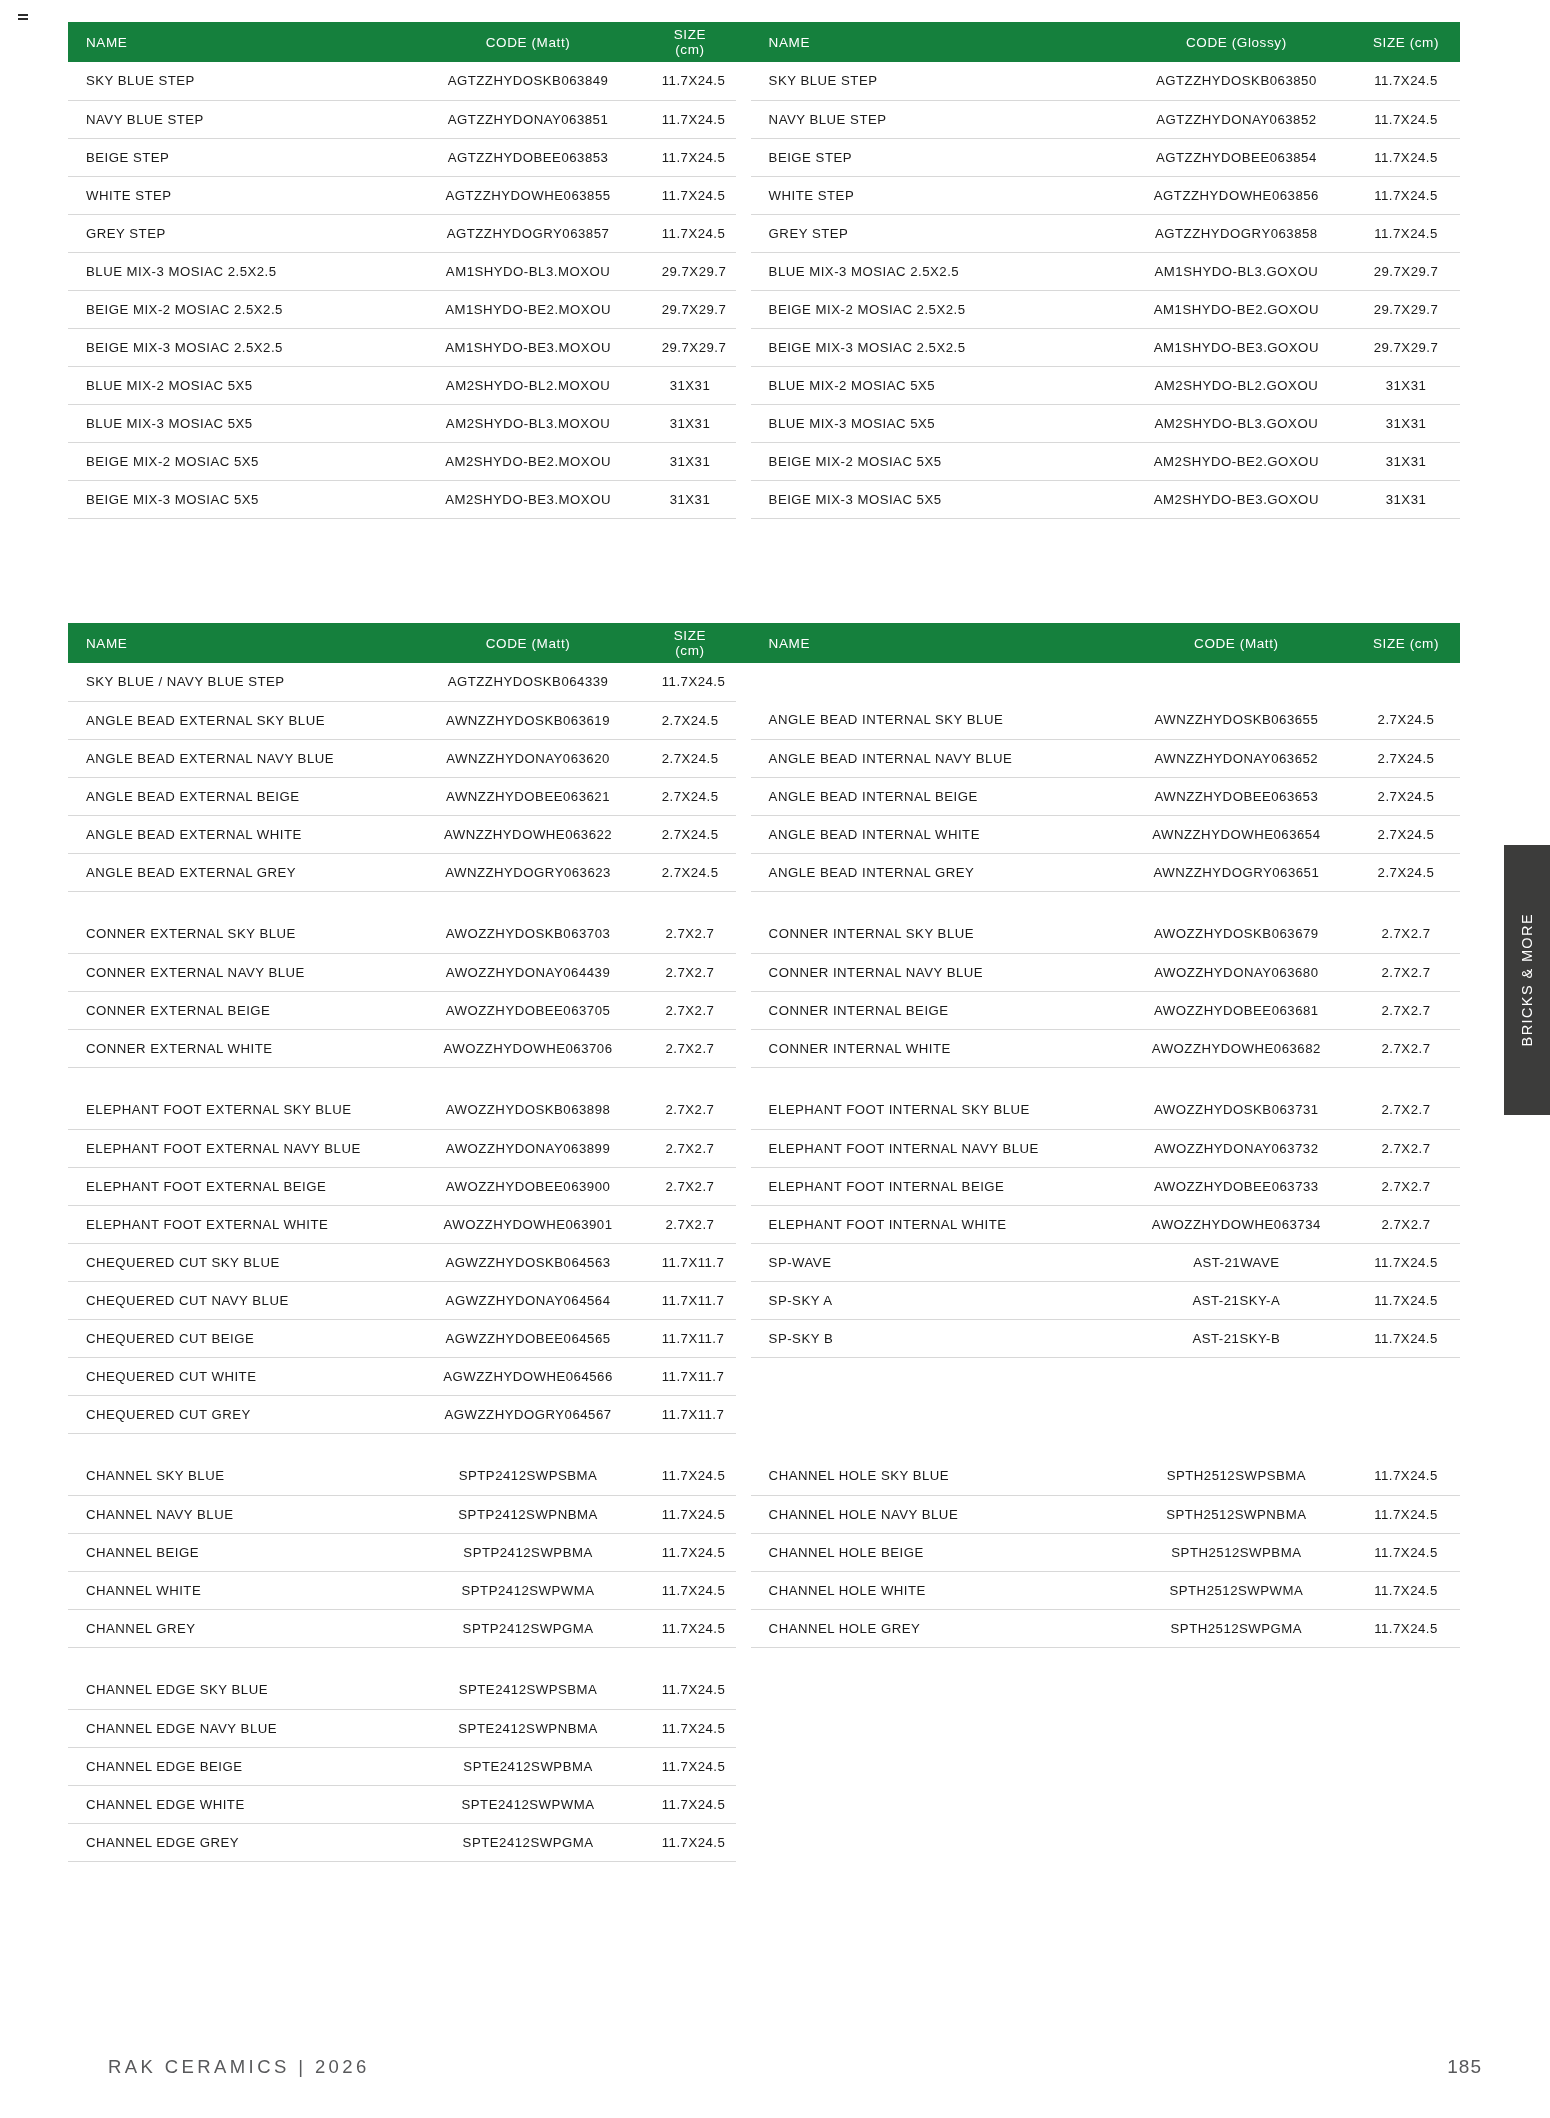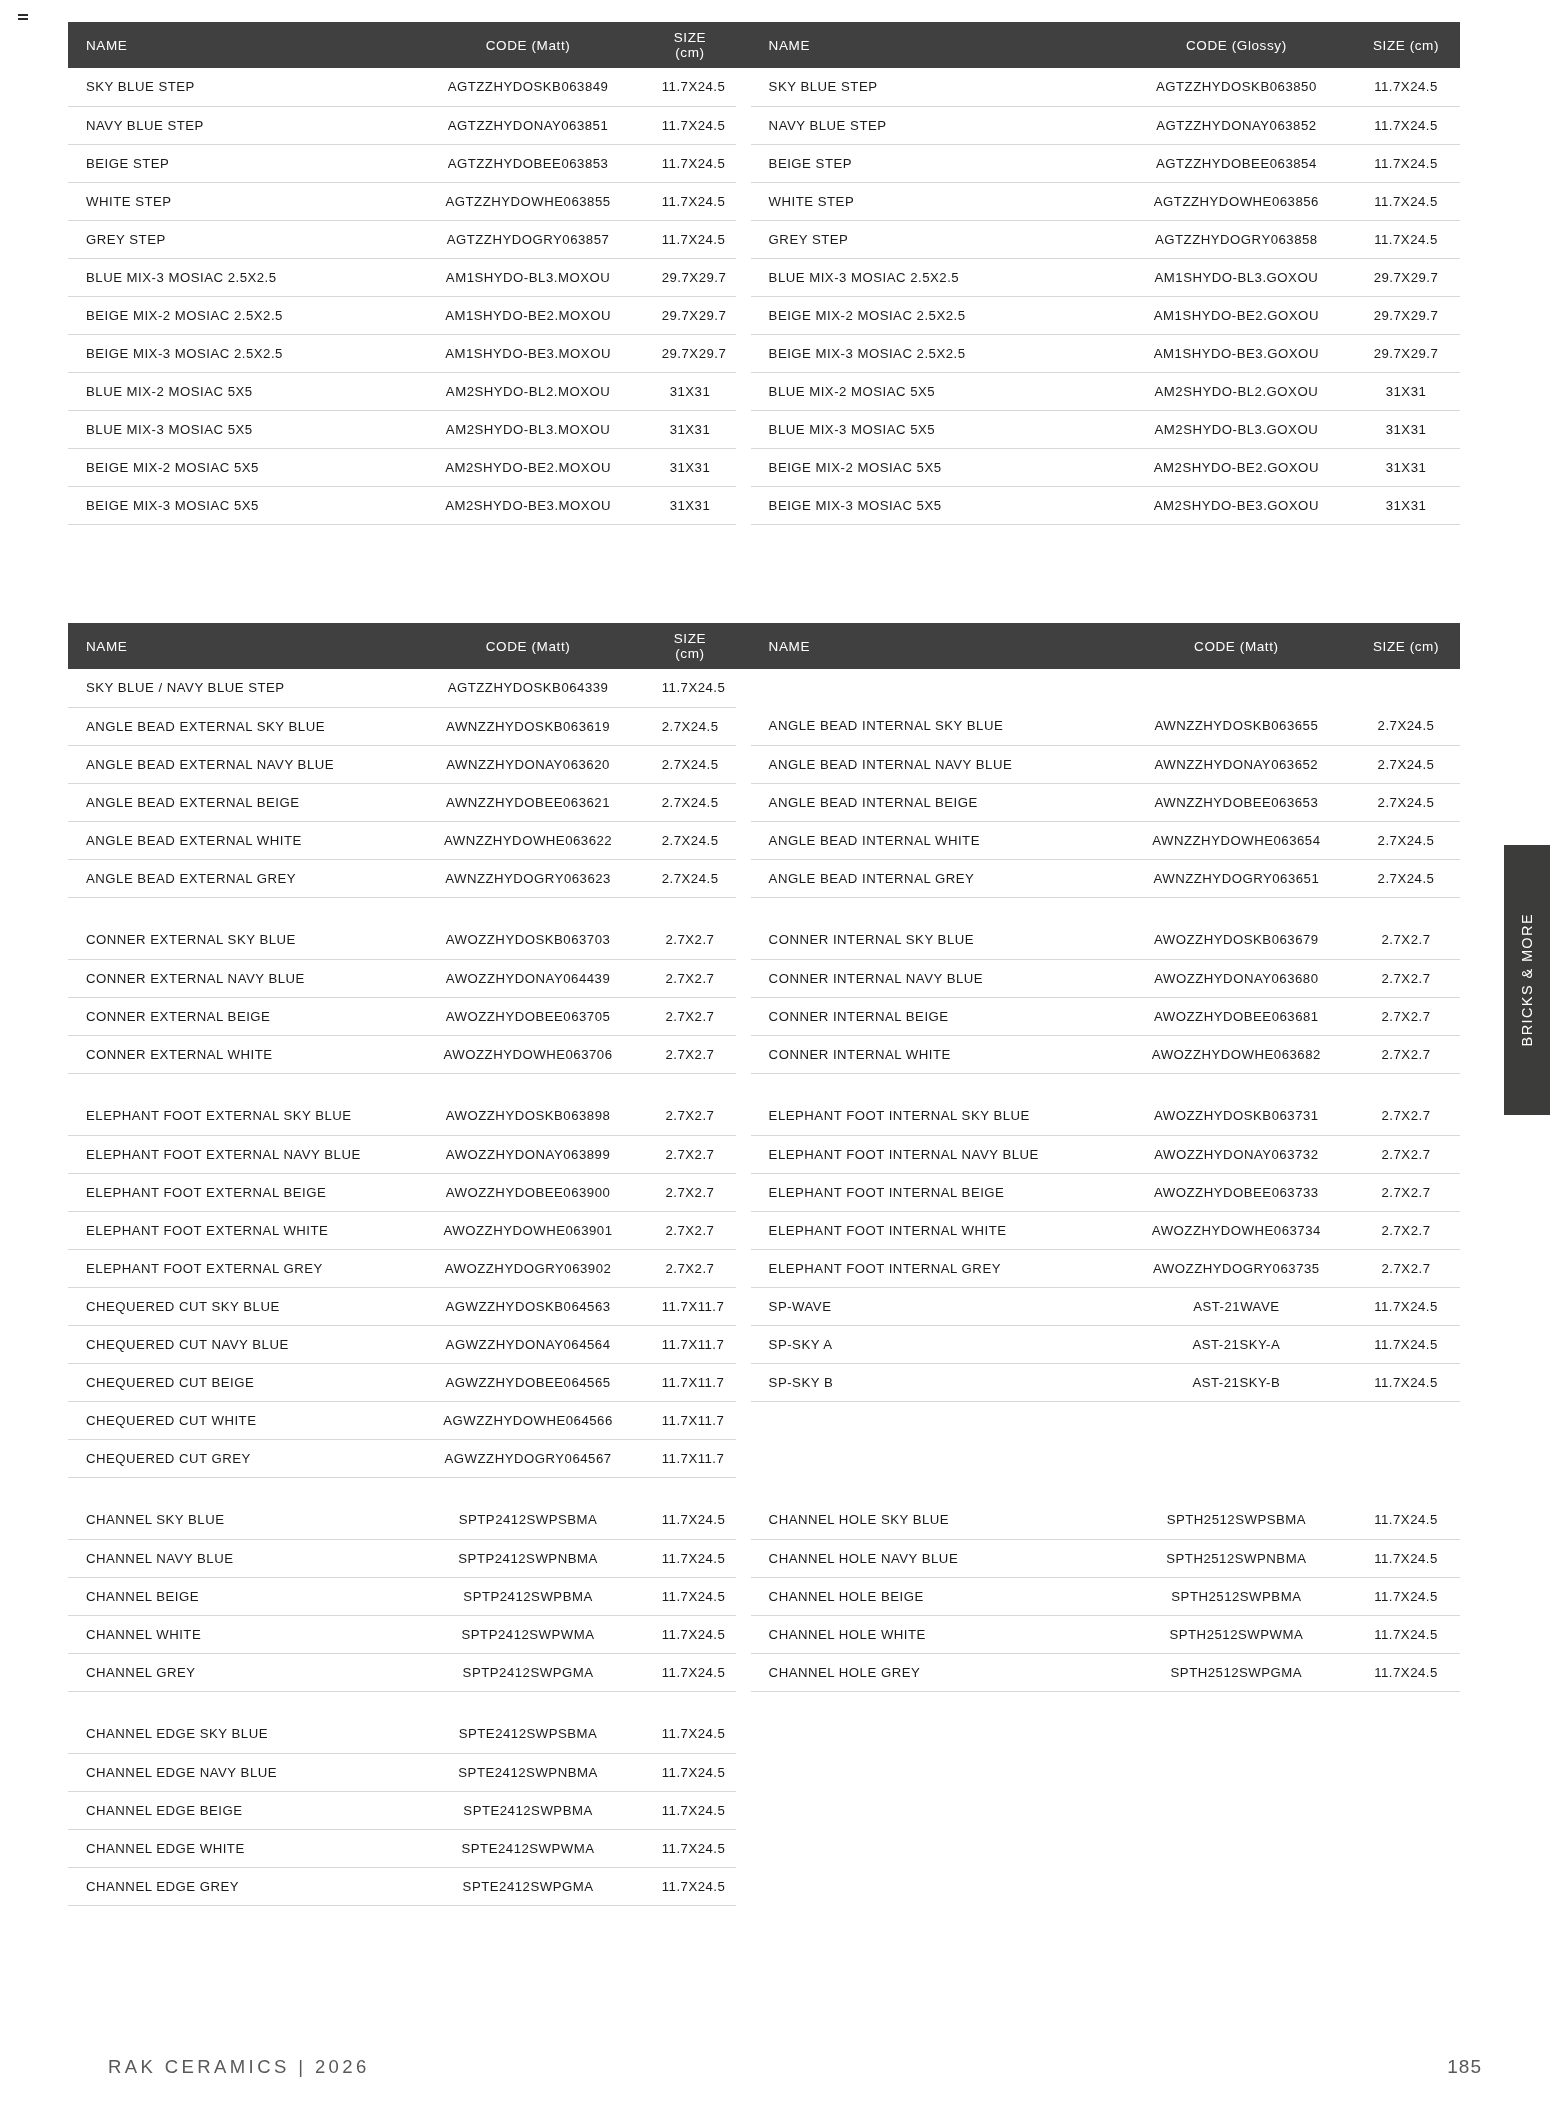--- a/index.html
+++ b/index.html
@@ -58,26 +58,26 @@
     font-weight: 400;
   }
 
   table.rak {
     position: absolute;
     border-collapse: collapse;
     table-layout: fixed;
   }
 
   table.rak th {
-    background: #404040;
+    background: #15803d;
     color: #ffffff;
     font-weight: 400;
     font-size: 13.5px;
     letter-spacing: 0.6px;
-    height: 46px;
+    height: 40px;
     padding: 0 18px;
     vertical-align: middle;
     border: none;
   }
   table.rak td {
     font-size: 13.2px;
     color: #1a1a1a;
     height: 38px;
     padding: 0 18px;
     border-bottom: 1px solid #d8d8d8;
@@ -425,29 +425,20 @@
         <tr>
           <td class="c-name">ELEPHANT FOOT EXTERNAL WHITE</td>
           <td class="c-code">AWOZZHYDOWHE063901</td>
           <td class="c-size">2.7X2.7</td>
           <td class="gap-col"></td>
           <td class="c-name">ELEPHANT FOOT INTERNAL WHITE</td>
           <td class="c-code">AWOZZHYDOWHE063734</td>
           <td class="c-size">2.7X2.7</td>
         </tr>
         <tr>
-          <td class="c-name">ELEPHANT FOOT EXTERNAL GREY</td>
-          <td class="c-code">AWOZZHYDOGRY063902</td>
-          <td class="c-size">2.7X2.7</td>
-          <td class="gap-col"></td>
-          <td class="c-name">ELEPHANT FOOT INTERNAL GREY</td>
-          <td class="c-code">AWOZZHYDOGRY063735</td>
-          <td class="c-size">2.7X2.7</td>
-        </tr>
-        <tr>
           <td class="c-name">CHEQUERED CUT SKY BLUE</td>
           <td class="c-code">AGWZZHYDOSKB064563</td>
           <td class="c-size">11.7X11.7</td>
           <td class="gap-col"></td>
           <td class="c-name">SP-WAVE</td>
           <td class="c-code">AST-21WAVE</td>
           <td class="c-size">11.7X24.5</td>
         </tr>
         <tr>
           <td class="c-name">CHEQUERED CUT NAVY BLUE</td>

